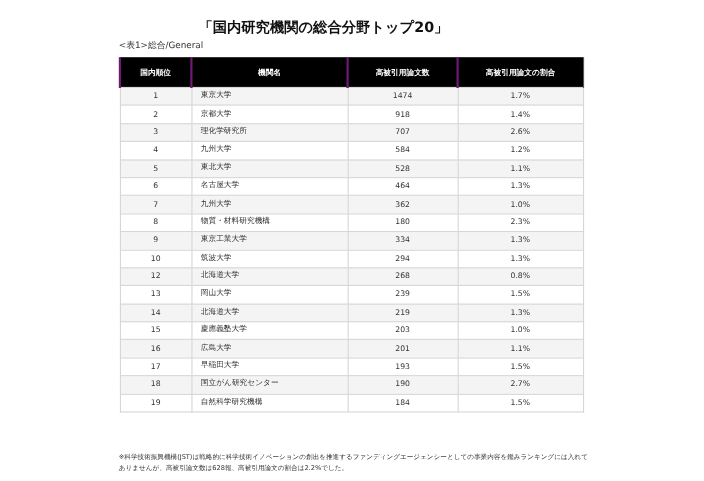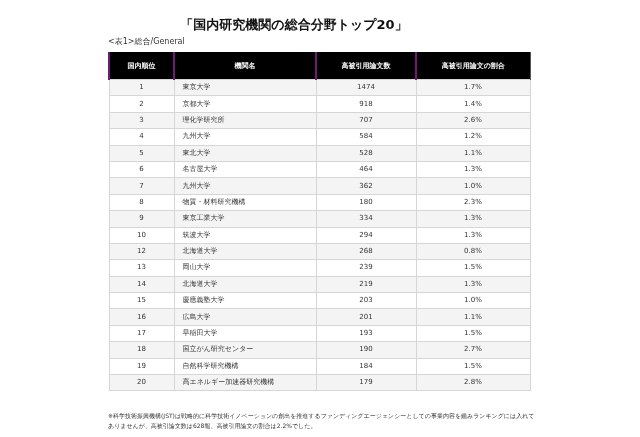--- a/index.html
+++ b/index.html
@@ -167,22 +167,16 @@
         <td class="name">国立がん研究センター</td>
         <td>190</td>
         <td>2.7%</td>
       </tr>
       <tr>
         <td>19</td>
         <td class="name">自然科学研究機構</td>
         <td>184</td>
         <td>1.5%</td>
       </tr>
-      <tr>
-        <td>20</td>
-        <td class="name">高エネルギー加速器研究機構</td>
-        <td>179</td>
-        <td>2.8%</td>
-      </tr>
     </tbody>
 </table>
 
 <div class="footnote">※科学技術振興機構(JST)は戦略的に科学技術イノベーションの創出を推進するファンディングエージェンシーとしての事業内容を鑑みランキングには入れてありませんが、高被引論文数は628報、高被引用論文の割合は2.2%でした。</div>
 
 </body></html>

